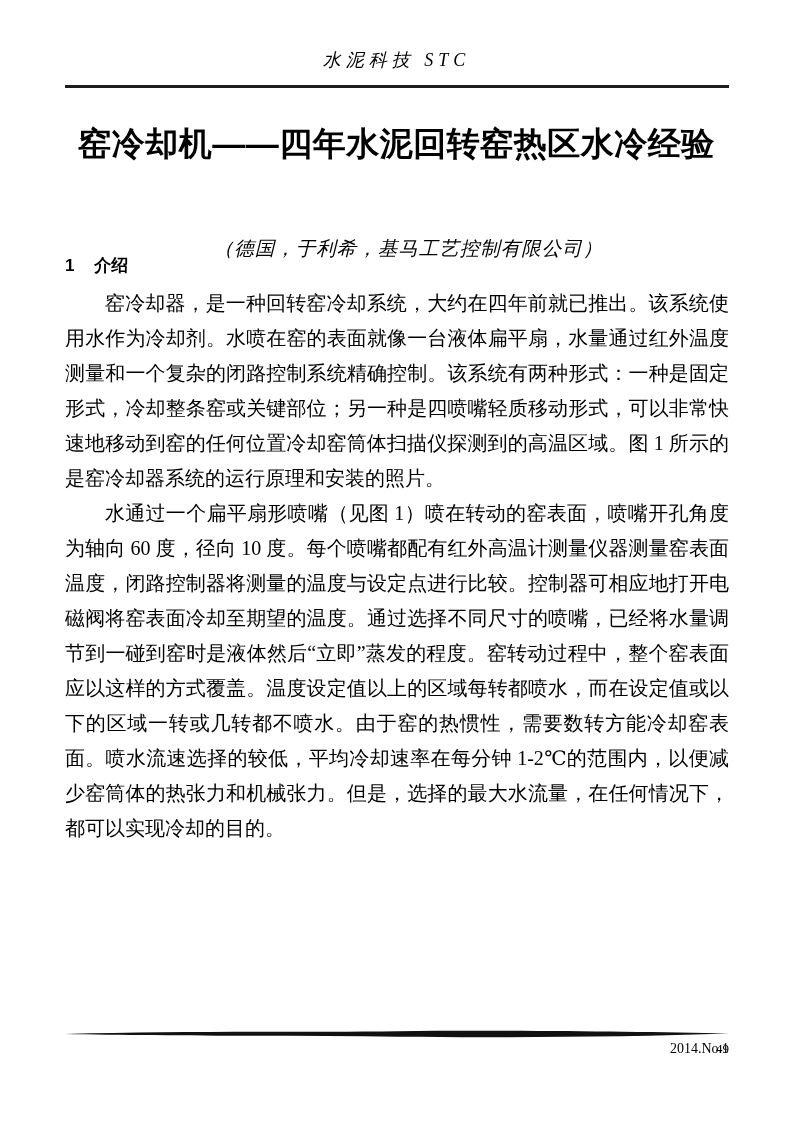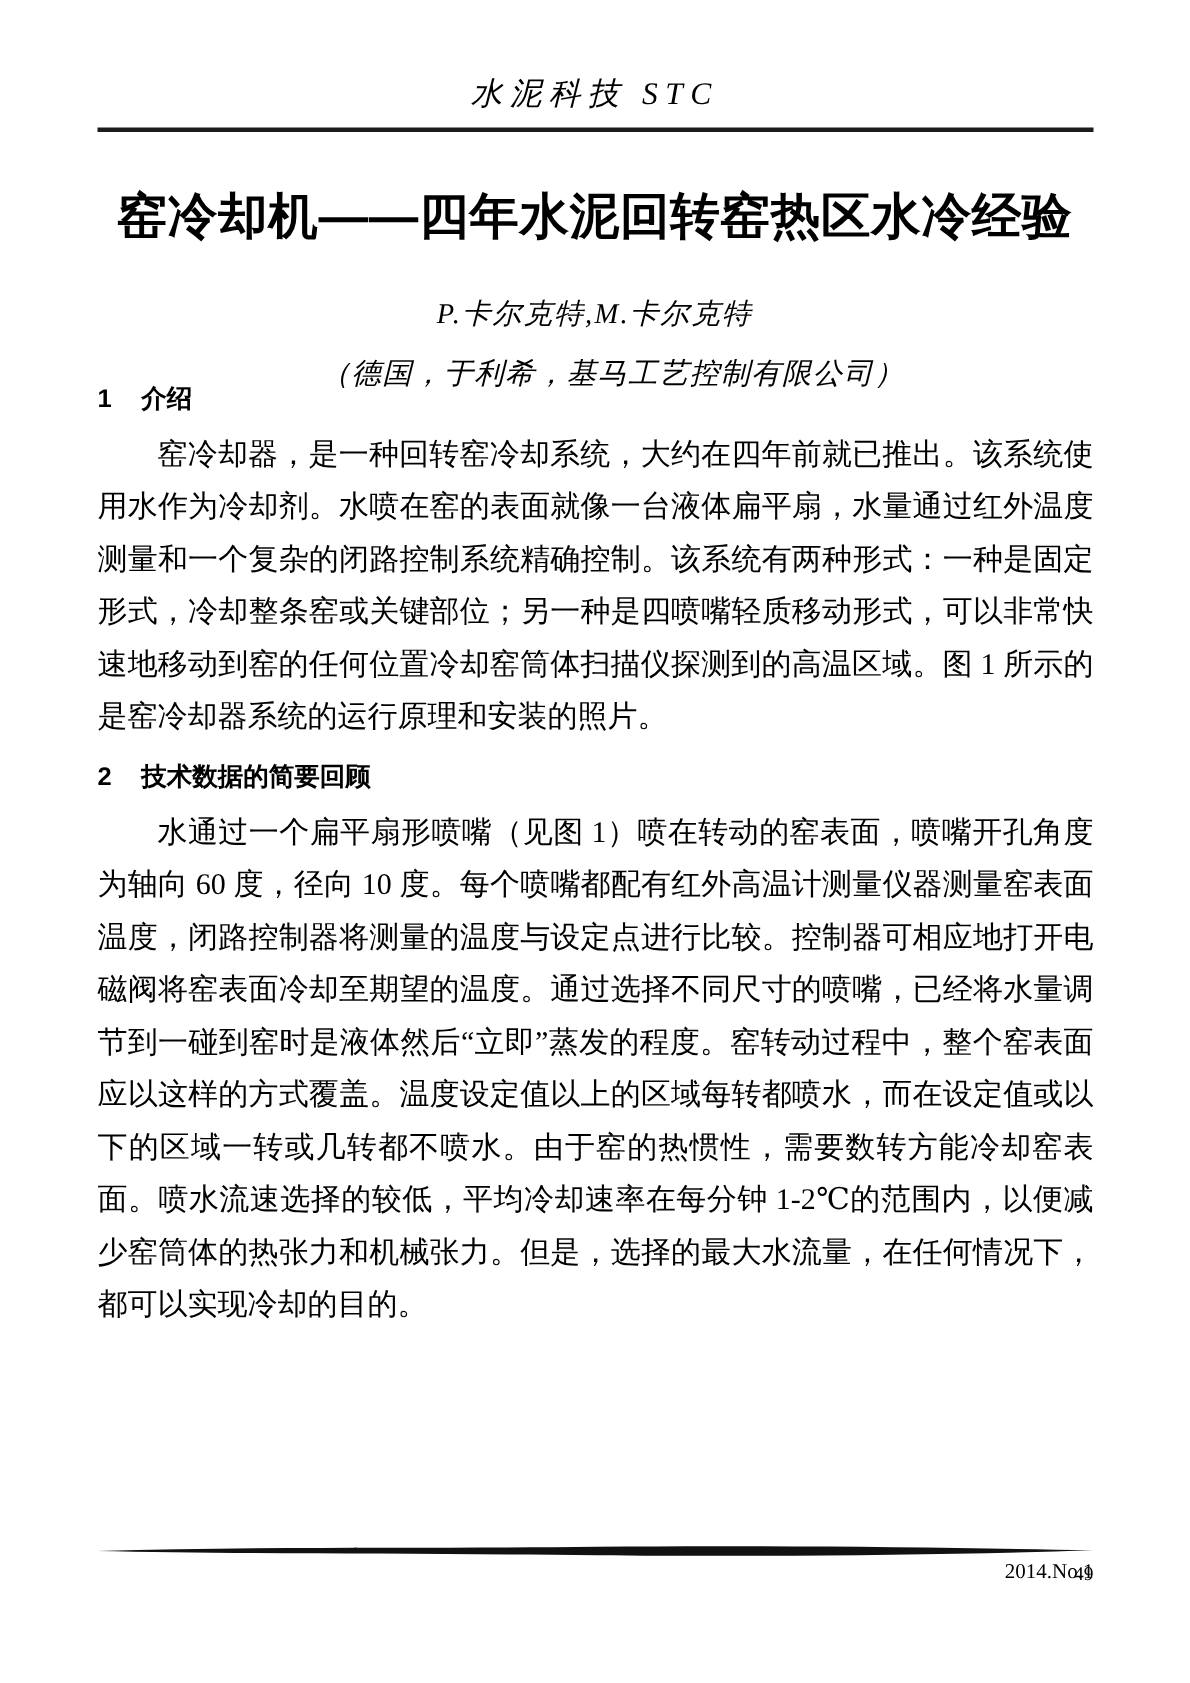--- a/index.html
+++ b/index.html
@@ -10,21 +10,21 @@
     background: #ffffff;
     color: #000000;
     overflow: hidden;
     font-family: "Liberation Serif", "DejaVu Serif", serif;
   }
   .journal-title {
     position: absolute;
     top: 48px; left: 0; width: 100%;
     text-align: center;
     font-style: italic;
-    font-size: 21px;
+    font-size: 18px;
     letter-spacing: 5px;
     font-family: "Liberation Serif", "DejaVu Serif", serif;
   }
   .header-rule {
     position: absolute;
     top: 85px; left: 65px;
     width: 664px; height: 3px;
     background: #1c1c1c;
   }
   .article-title {
@@ -100,37 +100,32 @@
 <body>
 
 <div class="page">
 
   <div class="journal-title">水泥科技 STC</div>
 
   <div class="header-rule"></div>
 
   <h1 class="article-title">窑冷却机——四年水泥回转窑热区水冷经验</h1>
 
-  <p class="authors">P.卡尔克特,M.卡尔克特</p>
 
   <p class="affiliation">（德国，于利希，基马工艺控制有限公司）</p>
 
   <div class="content">
 
     <h2 class="section-heading">
       <span class="sec-num">1</span>
       <span class="sec-title">介绍</span>
     </h2>
 
     <p class="body-para">窑冷却器，是一种回转窑冷却系统，大约在四年前就已推出。该系统使用水作为冷却剂。水喷在窑的表面就像一台液体扁平扇，水量通过红外温度测量和一个复杂的闭路控制系统精确控制。该系统有两种形式：一种是固定形式，冷却整条窑或关键部位；另一种是四喷嘴轻质移动形式，可以非常快速地移动到窑的任何位置冷却窑筒体扫描仪探测到的高温区域。图 1 所示的是窑冷却器系统的运行原理和安装的照片。</p>
 
-    <h2 class="section-heading second">
-      <span class="sec-num">2</span>
-      <span class="sec-title">技术数据的简要回顾</span>
-    </h2>
 
     <p class="body-para">水通过一个扁平扇形喷嘴（见图 1）喷在转动的窑表面，喷嘴开孔角度为轴向 60 度，径向 10 度。每个喷嘴都配有红外高温计测量仪器测量窑表面温度，闭路控制器将测量的温度与设定点进行比较。控制器可相应地打开电磁阀将窑表面冷却至期望的温度。通过选择不同尺寸的喷嘴，已经将水量调节到一碰到窑时是液体然后“立即”蒸发的程度。窑转动过程中，整个窑表面应以这样的方式覆盖。温度设定值以上的区域每转都喷水，而在设定值或以下的区域一转或几转都不喷水。由于窑的热惯性，需要数转方能冷却窑表面。喷水流速选择的较低，平均冷却速率在每分钟 1-2℃的范围内，以便减少窑筒体的热张力和机械张力。但是，选择的最大水流量，在任何情况下，都可以实现冷却的目的。</p>
 
 
   </div>
 
   <div class="footer">
     <svg class="footer-rule" viewBox="0 0 664 9" preserveAspectRatio="none" xmlns="http://www.w3.org/2000/svg">
       <path d="M0,4.5 C120,1.6 240,3.0 333,2.0 C440,0.9 570,2.4 664,4.1 C560,7.3 430,8.0 333,7.0 C220,5.9 90,6.3 0,4.5 Z" fill="#111111"></path>
     </svg>

